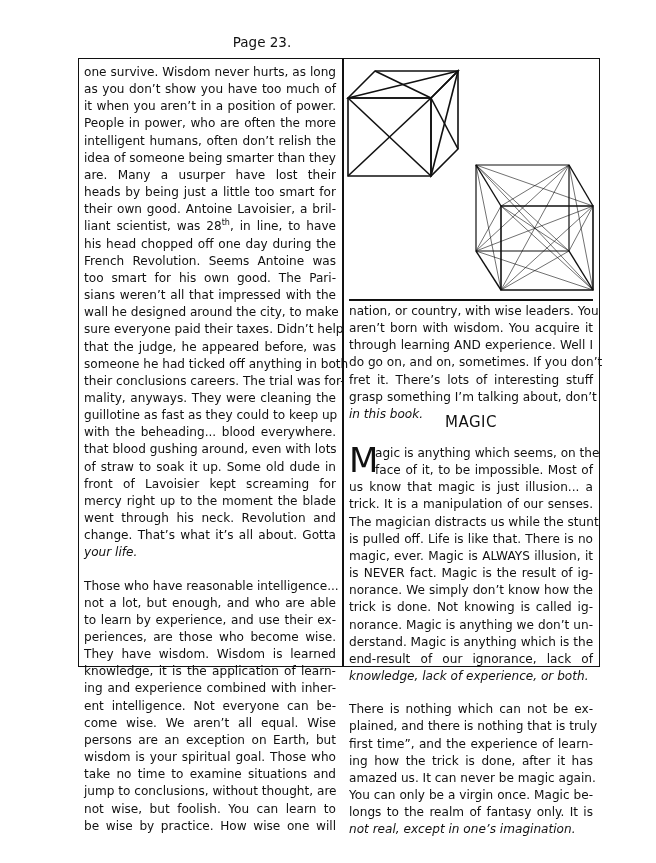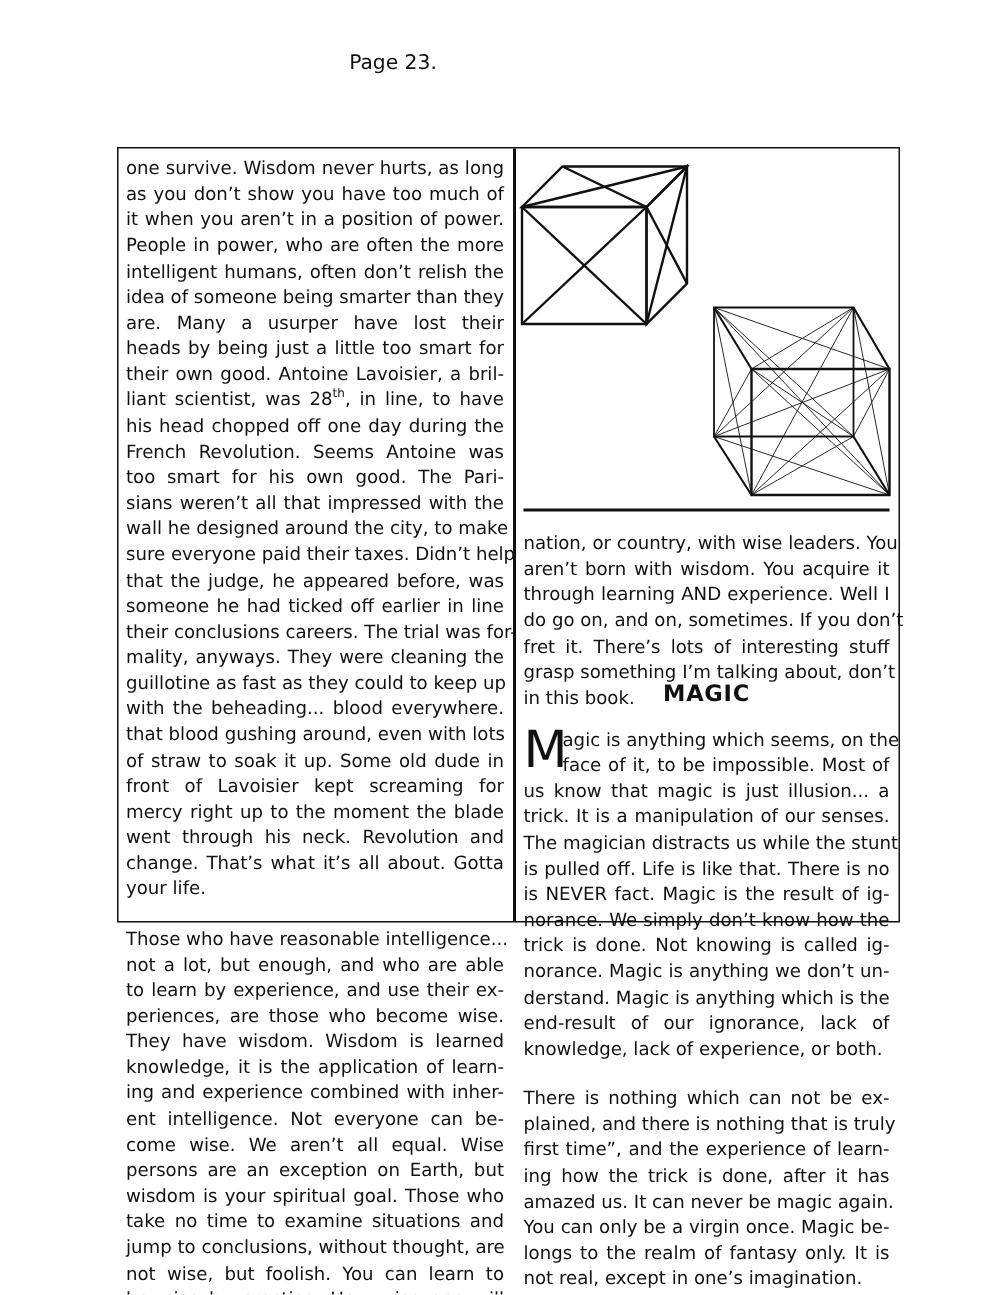--- a/index.html
+++ b/index.html
@@ -1,33 +1,33 @@
 <!DOCTYPE html>
 <html><head>
   <meta charset="utf-8">
   <style>
     html, body { margin: 0; padding: 0; background: #ffffff; }
     body { width: 656px; height: 863px; position: relative; overflow: hidden;
            font-family: "DejaVu Sans", sans-serif; color: #111; }
     .page-number { position: absolute; top: 34px; left: 0; width: 524px; text-align: center;
                    font-size: 13.5px; letter-spacing: 0px; }
-    .frame { position: absolute; left: 78px; top: 58px; width: 522px; height: 517px;
-             border: 1.5px solid #111; box-sizing: border-box; margin-top: 40px; }
+    .frame { position: absolute; left: 78px; top: 58px; width: 522px; height: 609px;
+             border: 1.5px solid #111; box-sizing: border-box; }
     .divider { position: absolute; left: 263px; top: 0; width: 1.5px; height: 100%; background: #111; }
     .col { position: absolute; font-size: 12.1px; line-height: 17.15px; text-align: justify; }
     .col-left { left: 5px; top: 5px; width: 252px; }
     .col-right { left: 270px; width: 244px; }
     .line { display: block; white-space: nowrap; text-align: justify; text-align-last: justify; }
-    .line.last { text-align-last: left; }
+    .line.last { text-align-last: left; font-style: italic; }
     .para-gap { height: 16px; }
     .figure { position: absolute; left: 265px; top: 2px; width: 255px; height: 240px; }
     .fig-rule { position: absolute; left: 270px; top: 240px; width: 244px; height: 1.5px; background: #111; }
-    .right-text-1 { top: 255px; }
+    .right-text-1 { top: 244px; }
     .heading { position: absolute; left: 270px; top: 354px; width: 244px; text-align: center;
-               font-weight: bold; font-size: 15px; letter-spacing: 0.5px; }
+               font-weight: normal; font-size: 15px; letter-spacing: 0.5px; }
     .right-text-2 { top: 386px; }
     .dropcap-line { position: relative; }
     .dropcap { position: absolute; left: 0; top: -1px; font-size: 34px; line-height: 32px; font-weight: normal; }
     .indent { padding-left: 26px; }
     sup { font-size: 8px; line-height: 0; }
   </style>
 </head>
 <body>
 
 <div class="page-number">Page 23.</div>
@@ -47,21 +47,21 @@
         <span class="line">heads by being just a little too smart for</span>
         <span class="line">their own good.  Antoine Lavoisier, a bril-</span>
         <span class="line">liant scientist, was 28<sup>th</sup>, in line, to have</span>
         <span class="line">his head chopped off one day during the</span>
         <span class="line">French Revolution.  Seems Antoine  was</span>
         <span class="line">too smart for his own good.  The Pari-</span>
         <span class="line">sians weren’t all that impressed with the</span>
         <span class="line">wall he designed around the city, to make</span>
         <span class="line">sure everyone paid their taxes.  Didn’t help</span>
         <span class="line">that the judge, he appeared before, was</span>
-        <span class="line">someone he had ticked off earlier in line</span>
+        <span class="line">someone he had ticked off anything in both</span>
         <span class="line">their conclusions careers.  The trial was for-</span>
         <span class="line">mality, anyways.  They were cleaning the</span>
         <span class="line">guillotine as fast as they could to keep up</span>
         <span class="line">with the beheading... blood everywhere.</span>
         <span class="line">that blood gushing around, even with lots</span>
         <span class="line">of straw to soak it up.  Some old dude in</span>
         <span class="line">front  of Lavoisier kept screaming for</span>
         <span class="line">mercy right up to the moment the blade</span>
         <span class="line">went through his neck.  Revolution and</span>
         <span class="line">change.  That’s what it’s all about.  Gotta</span>
@@ -152,20 +152,21 @@
 
   <div class="col col-right right-text-2">
     <div id="mp1" class="dropcap-line">
       <span class="dropcap">M</span>
     <span class="line indent">agic is anything which seems, on the</span>
         <span class="line indent">face of it, to be impossible.  Most of</span>
         <span class="line">us know that magic is just illusion... a</span>
         <span class="line">trick.  It is a manipulation of our senses.</span>
         <span class="line">The magician distracts us while the stunt</span>
         <span class="line">is pulled off.  Life is like that.  There is no</span>
+        <span class="line">magic, ever.  Magic is ALWAYS illusion, it</span>
         <span class="line">is NEVER fact.  Magic is the result of ig-</span>
         <span class="line">norance.  We simply don’t know how the</span>
         <span class="line">trick is done.  Not knowing is called ig-</span>
         <span class="line">norance.  Magic is anything we don’t un-</span>
         <span class="line">derstand.  Magic is anything which is the</span>
         <span class="line">end-result of our  ignorance, lack of</span>
         <span class="line last">knowledge, lack of experience, or both.</span>
       </div>
     <div class="para-gap"></div>
     <div id="mp2">

